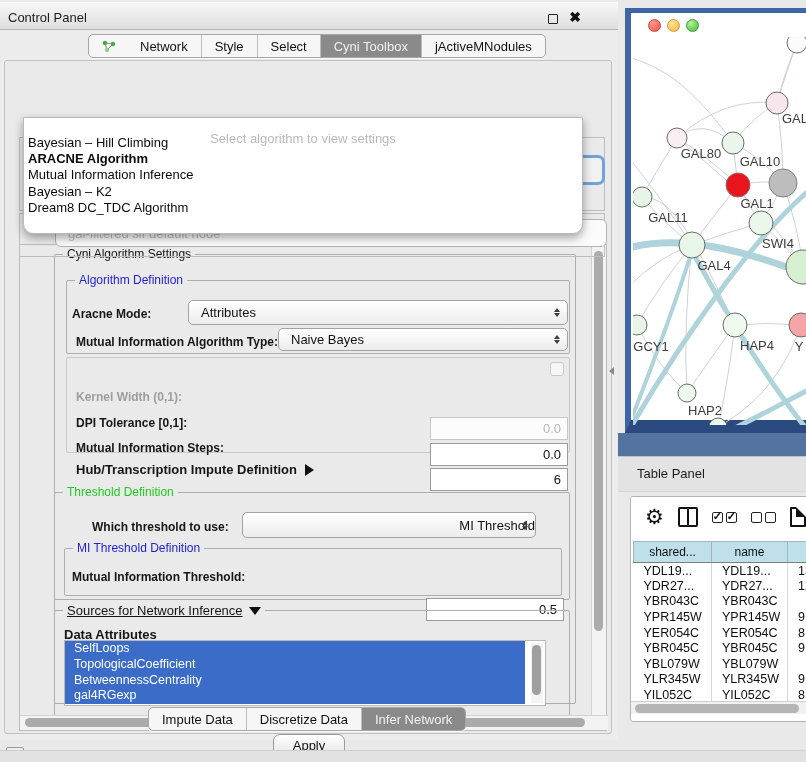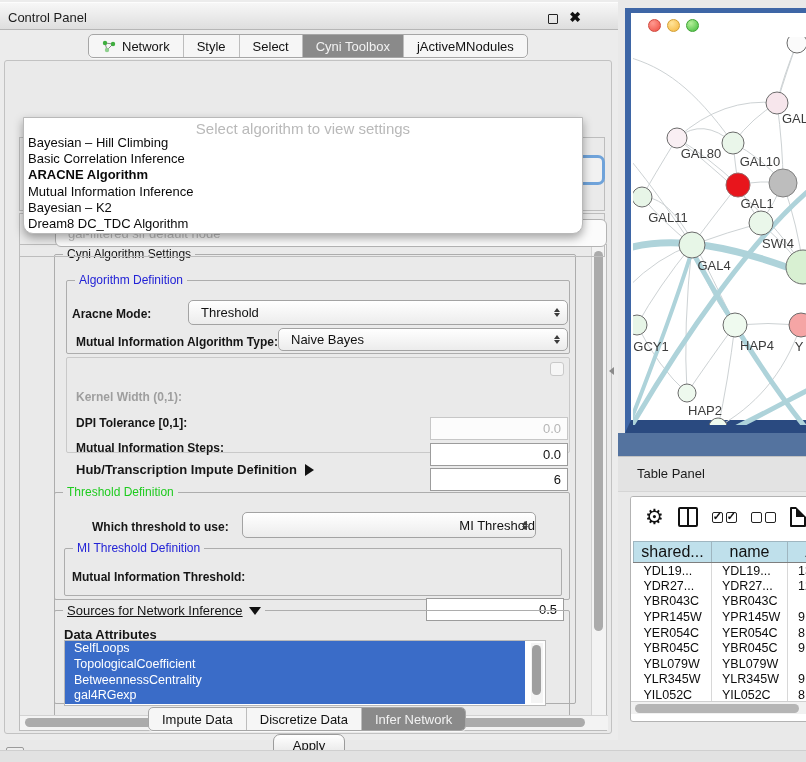--- a/index.html
+++ b/index.html
@@ -15,21 +15,21 @@
     border-top:1px solid #fdfdfd; }
   #cp-title { left:8px; top:7px; font-size:13px; color:#1c1c1c; }
   .wm-icon { top:8px; width:14px; height:14px; font-size:13px; color:#111; text-align:center; line-height:14px; }
   #float-box { left:548px; top:11px; width:10px; height:10px; border:1.6px solid #222; border-radius:1px; }
   #close-x { left:568px; top:7px; font-weight:bold; font-size:14px; }
 
   
   .tabstrip { display:flex; border:1px solid #a6a6a6; border-radius:5px; overflow:hidden;
               background:#f6f6f6; height:24px; box-shadow:0 1px 0 rgba(255,255,255,.7); }
   .tab { display:flex; align-items:center; padding:0 13px; font-size:13px; color:#111;
-         border-right:1px solid #bdbdbd; cursor:default; white-space:nowrap; }
+         border-right:1px solid #bdbdbd; cursor:default; white-space:nowrap;gap:18px; }
   .tab:last-child { border-right:none; }
   .tab.sel { background:#8a8a8a; color:#f2f2f2; }
   #top-tabs { left:88px; top:34px; }
   #bottom-tabs { left:148px; top:707px; }
   .net-icon { width:15px; height:13px; margin-right:5px; }
 
   
   #cp-content { left:4px; top:60px; width:608px; height:674px; background:#eaeaea;
     border:1px solid #c2c2c2; border-radius:3px; }
 
@@ -54,21 +54,21 @@
   .arr-down { border-top:4.5px solid #3c3c3c; }
 
   .fld { position:absolute; border:1px solid #9c9c9c; background:#fff; font-size:13px;
          color:#111; text-align:right; padding:0 6px; font-family:"Liberation Sans",sans-serif;margin-top:36px; }
   .fld:disabled { border-color:#c7c7c7; background:#fcfcfc; color:#b5b5b5; }
 
   
   #algo-popup { left:18px; top:56px; width:560px; height:117px; background:#fff;
     border:1px solid #b9b9b9; border-radius:0 0 10px 10px; z-index:40;
     box-shadow:0 4px 10px rgba(0,0,0,.35); overflow:hidden; }
-  #algo-hint { text-align:center; font-size:15px; color:#b9b9b9; padding-top:2px; height:17px; }
+  #algo-hint { text-align:center; font-size:13px; color:#b9b9b9; padding-top:13px; height:17px; }
   .algo-item { font-size:13px; color:#0a0a0a; padding-left:4px; line-height:16.2px; white-space:nowrap; }
   .algo-item.bold { font-weight:bold; }
 
   
   #bg-grp1 { left:14px; top:76px; width:586px; height:74px; border:1px solid #bdbdbd; z-index:1; }
   #bg-grp2 { left:14px; top:152px; width:586px; height:44px; border:1px solid #bdbdbd; z-index:1; }
   #bg-combo { left:50px; top:158px; width:552px; height:28px; border:1px solid #b3b3b3;
     border-radius:6px; background:#fbfbfb; z-index:2; font-size:13px; color:#bcbcbc;
     display:flex; align-items:center; padding-left:12px; }
   #bg-combo-focus { left:558px; top:94px; width:42px; height:30px; border:3px solid #6fa3da;
@@ -128,21 +128,21 @@
   .gear { font-size:21px; color:#111; line-height:20px; }
   .split-icon { width:20px; height:20px; border:2.4px solid #111; border-radius:2px; position:relative; }
   .split-icon::after { content:""; position:absolute; left:50%; top:0; bottom:0; width:2.4px; background:#111; margin-left:-1.2px; }
   .cb-pair { display:flex; gap:3px; }
   .cb { width:11px; height:11px; border:1.6px solid #222; border-radius:2px; position:relative; background:#fff; }
   .cb.checked::after { content:"✓"; position:absolute; left:0px; top:-3px; font-size:11px; font-weight:bold; color:#111; }
   .page-icon { width:16px; height:20px; border:2px solid #111; border-radius:1px; position:relative; background:#fff; }
   .page-icon::after{ content:""; position:absolute; right:-2px; top:-2px; border:5px solid #fff; border-left-color:#111; border-bottom-color:#111; }
 
   #tb-table { position:absolute; left:2px; top:44px; width:200px; border-collapse:collapse; table-layout:fixed; }
-  #tb-table th { background:#bfe0eb; font-size:16px; font-weight:normal; color:#111; height:21px;
+  #tb-table th { background:#bfe0eb; font-size:12px; font-weight:normal; color:#111; height:21px;
     border:1px solid #9fb6c0; border-bottom:1px solid #7e7e7e; }
   #tb-table td { font-size:12.5px; color:#0d0d0d; height:15.6px; padding:0 0 0 10px;
     border-right:1px solid #d8d8d8; white-space:nowrap; overflow:hidden; }
   #tb-hscroll { position:absolute; left:0px; top:204px; width:178px; height:13px;
     background:#f1f1f1; border-top:1px solid #cfcfcf; }
   #tb-hthumb { position:absolute; left:4px; top:2px; width:164px; height:9px; background:#b5b5b5; border-radius:5px; }
 
   
   #bottom-strip { left:0; top:750px; width:806px; height:12px; background:#e2e2e2; border-top:1px solid #cfcfcf; }
   #bl-icon { left:6px; top:747px; width:18px; height:14px; border:1px solid #9a9a9a; border-radius:2px; background:#ededed; }
@@ -192,39 +192,38 @@
       <div class="abs" id="bg-grp1"></div>
       <div class="abs" id="bg-grp2"></div>
       <div class="abs" id="bg-combo-focus"></div>
       <div class="abs" id="bg-combo">
         <span>gal-filtered sif default node</span>
       </div>
 
       <div class="abs" id="algo-popup">
         <div id="algo-hint">Select algorithm to view settings</div>
         <div class="algo-item">Bayesian – Hill Climbing</div>
-        <div class="algo-item">Basic Correlation Inference</div>
         <div class="algo-item bold">ARACNE Algorithm</div>
         <div class="algo-item">Mutual Information Inference</div>
         <div class="algo-item">Bayesian – K2</div>
         <div class="algo-item">Dream8 DC_TDC Algorithm</div>
       </div>
 
       <div class="abs" id="settings-scroll">
 
         <div class="grp" style="left:34px; top:9px; width:522px; height:450px;">
           <span class="grp-title">Cyni Algorithm Settings</span>
         </div>
 
         <div class="grp" style="left:46px; top:35px; width:504px; height:74px;">
           <span class="grp-title t-blue">Algorithm Definition</span>
         </div>
         <span class="lbl" style="left:52px; top:62px;">Aracne Mode:</span>
         <div class="cmb" style="left:168px; top:55px; width:380px; height:25px;">
-          <span>Threshold</span>
+          <span>Attributes</span>
           <span class="cmb-arrows">
               <span class="arr-up"></span>
               <span class="arr-down"></span>
             </span>
         </div>
         <span class="lbl" style="left:56px; top:90px;">Mutual Information Algorithm Type:</span>
         <div class="cmb" style="left:258px; top:83px; width:290px; height:23px;">
           <span>Naive Bayes</span>
           <span class="cmb-arrows">
               <span class="arr-up"></span>

